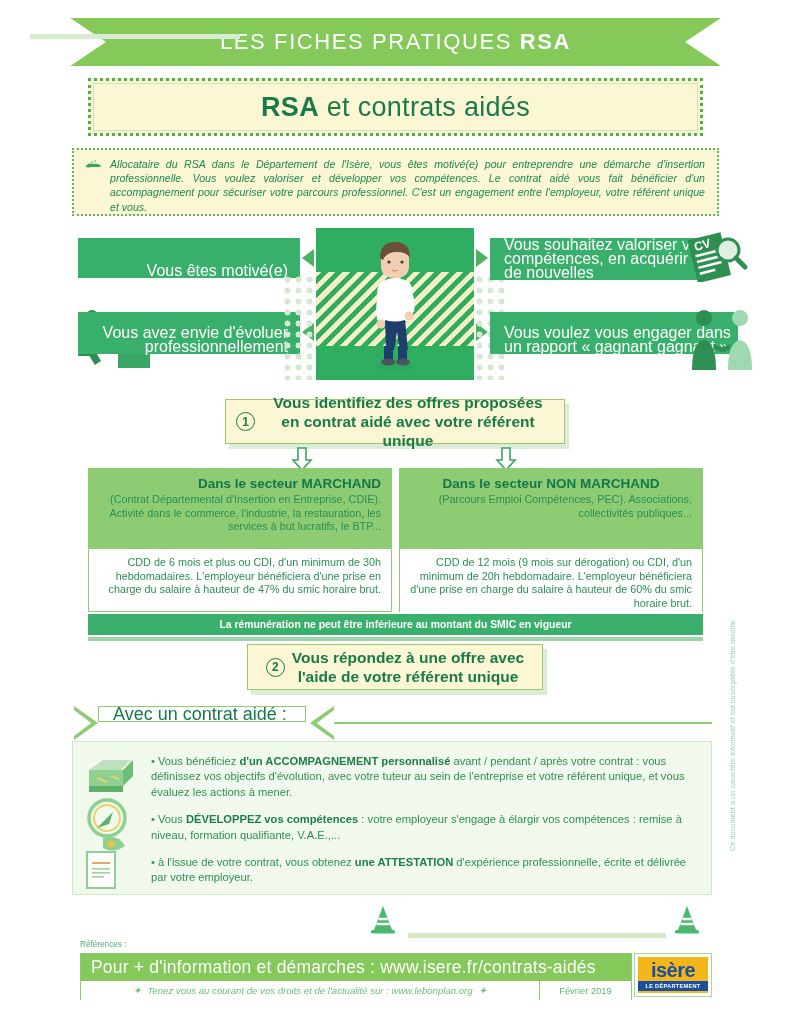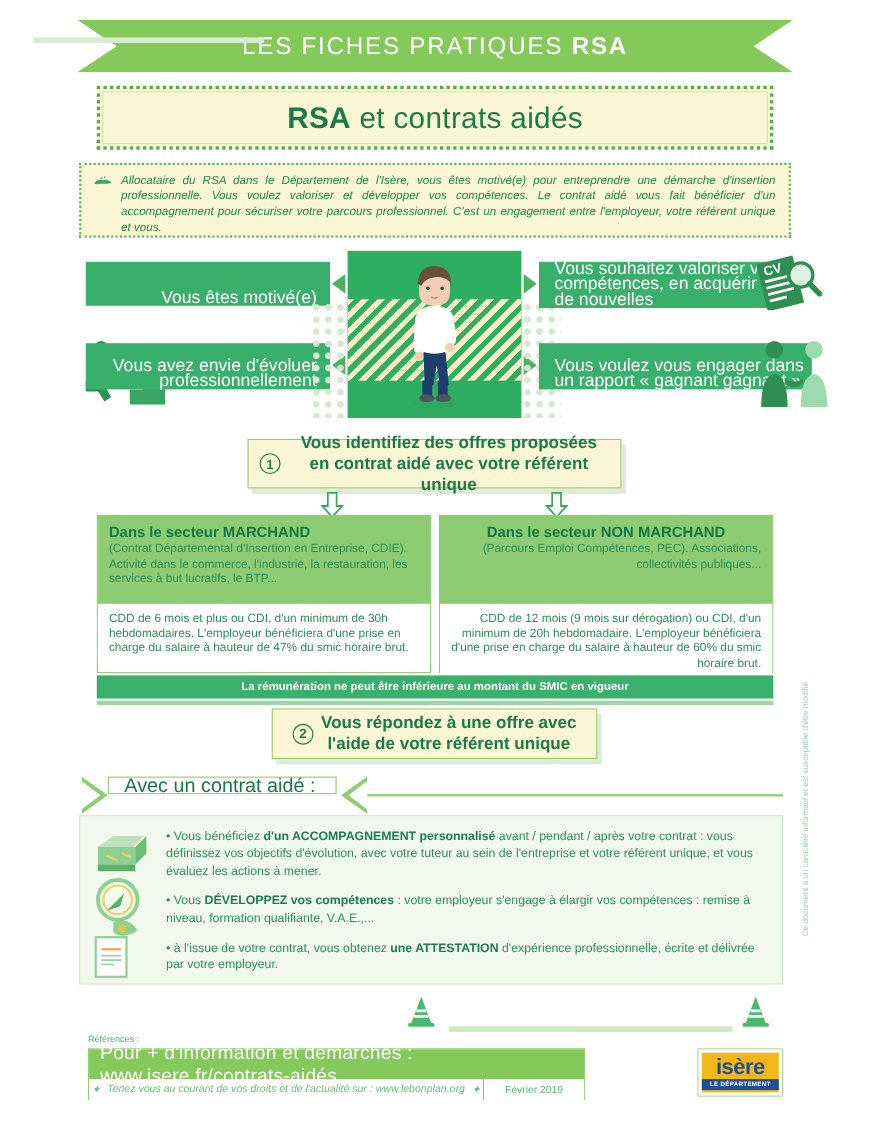--- a/index.html
+++ b/index.html
@@ -173,21 +173,21 @@
   .sector.r { left: 399px; }
   .sector-head {
     background: #8dcc72; padding: 7px 10px 8px 10px; height: 80px;
   }
   .sector-head h3 {
     color: #14774a; font-size: 13.5px; font-weight: 700; margin-bottom: 2px;
   }
   .sector-head p { color: #2b8f55; font-size: 10.8px; line-height: 13.6px; }
   .sector-body { background: #ffffff; padding: 7px 10px; }
   .sector-body p { color: #2b8f55; font-size: 10.8px; line-height: 13.6px; }
-  .sector.l .sector-head, .sector.l .sector-body { text-align: left; }
+  .sector.l .sector-head, .sector.l .sector-body { text-align: right; }
   .sector.r .sector-head h3 { text-align: center; }
   .sector.r .sector-head p, .sector.r .sector-body p { text-align: right; }
 
   .smic {
     position: absolute; left: 88px; top: 614px;
     width: 615px; height: 21px;
     background: #3bb06d;
     display: flex; align-items: center; justify-content: center;
     color: #ffffff; font-size: 10.4px; font-weight: 700;
   }
@@ -244,21 +244,21 @@
   .cone-l { left: 368px; top: 904px; }
   .cone-r { left: 672px; top: 904px; }
 
   
   .refs {
     position: absolute; left: 80px; top: 940px;
     color: #4bb06e; font-size: 8.2px;
   }
   .footer {
     position: absolute; left: 80px; top: 953px;
-    width: 452px; height: 47px;
+    width: 552px; height: 47px;
     border: 1px solid #8dcc72;
   }
   .footer-top {
     height: 27px; background: #84c95a;
     display: flex; align-items: center; padding-left: 10px;
     color: #ffffff; font-size: 17.5px; letter-spacing: .2px;
   }
   .footer-bot {
     height: 19px; display: flex; align-items: stretch;
     background: #ffffff;

